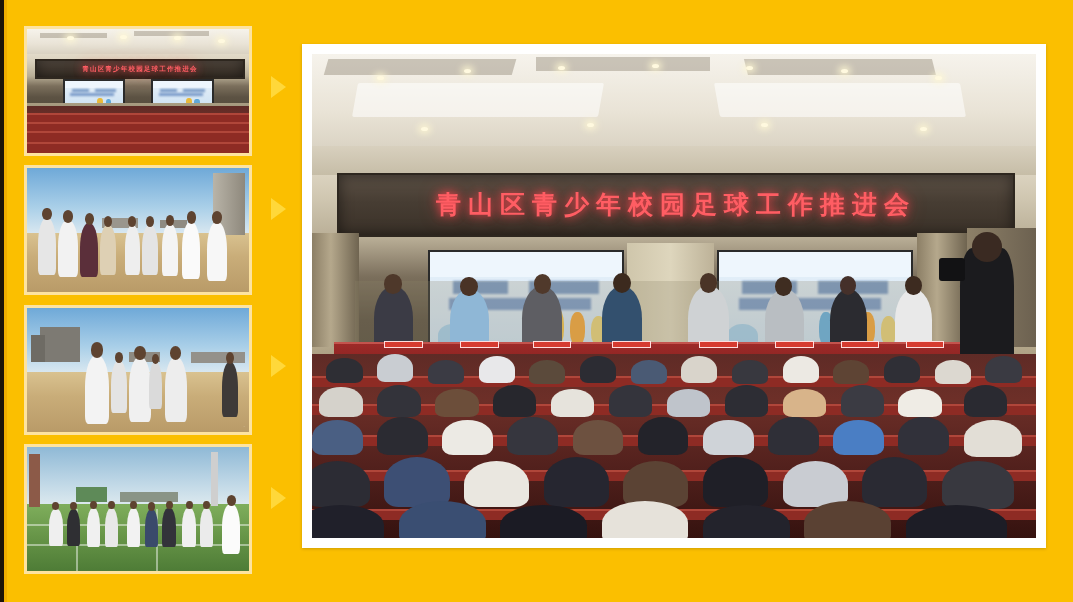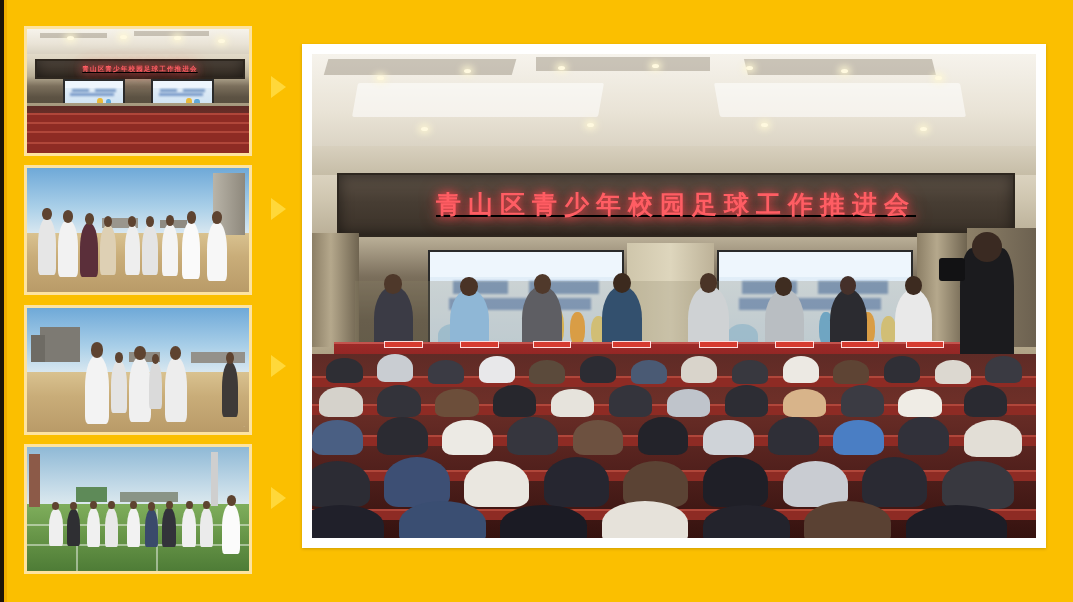--- a/index.html
+++ b/index.html
@@ -50,21 +50,20 @@
   .spot{position:absolute;width:7px;height:4px;border-radius:50%;background:#fff9df;box-shadow:0 0 7px 3px rgba(255,248,210,.85);}
   .wallband{position:absolute;width:100%;background:#b4a88c;}
   .pillar{position:absolute;background:linear-gradient(90deg,#8c7f66,#b5a88c 40%,#6f6450);}
 
   .banner{
     position:absolute;left:3.5%;top:24.5%;width:93%;height:12.5%;
     background:linear-gradient(#5b5045,#473d33 45%,#3a3128);
     border:2px solid #2e271f;
     display:flex;align-items:center;justify-content:center;
     box-shadow:inset 0 0 14px rgba(0,0,0,.5);
-    text-decoration:underline;
   }
   .banner span{
     color:#ff5d63;
     font-size:25px;letter-spacing:7px;font-weight:700;
     text-shadow:0 0 9px rgba(255,70,80,.95),0 0 18px rgba(255,60,70,.55);
     white-space:nowrap;
     font-family:"DejaVu Sans", sans-serif;
   }
 
   .screen{

